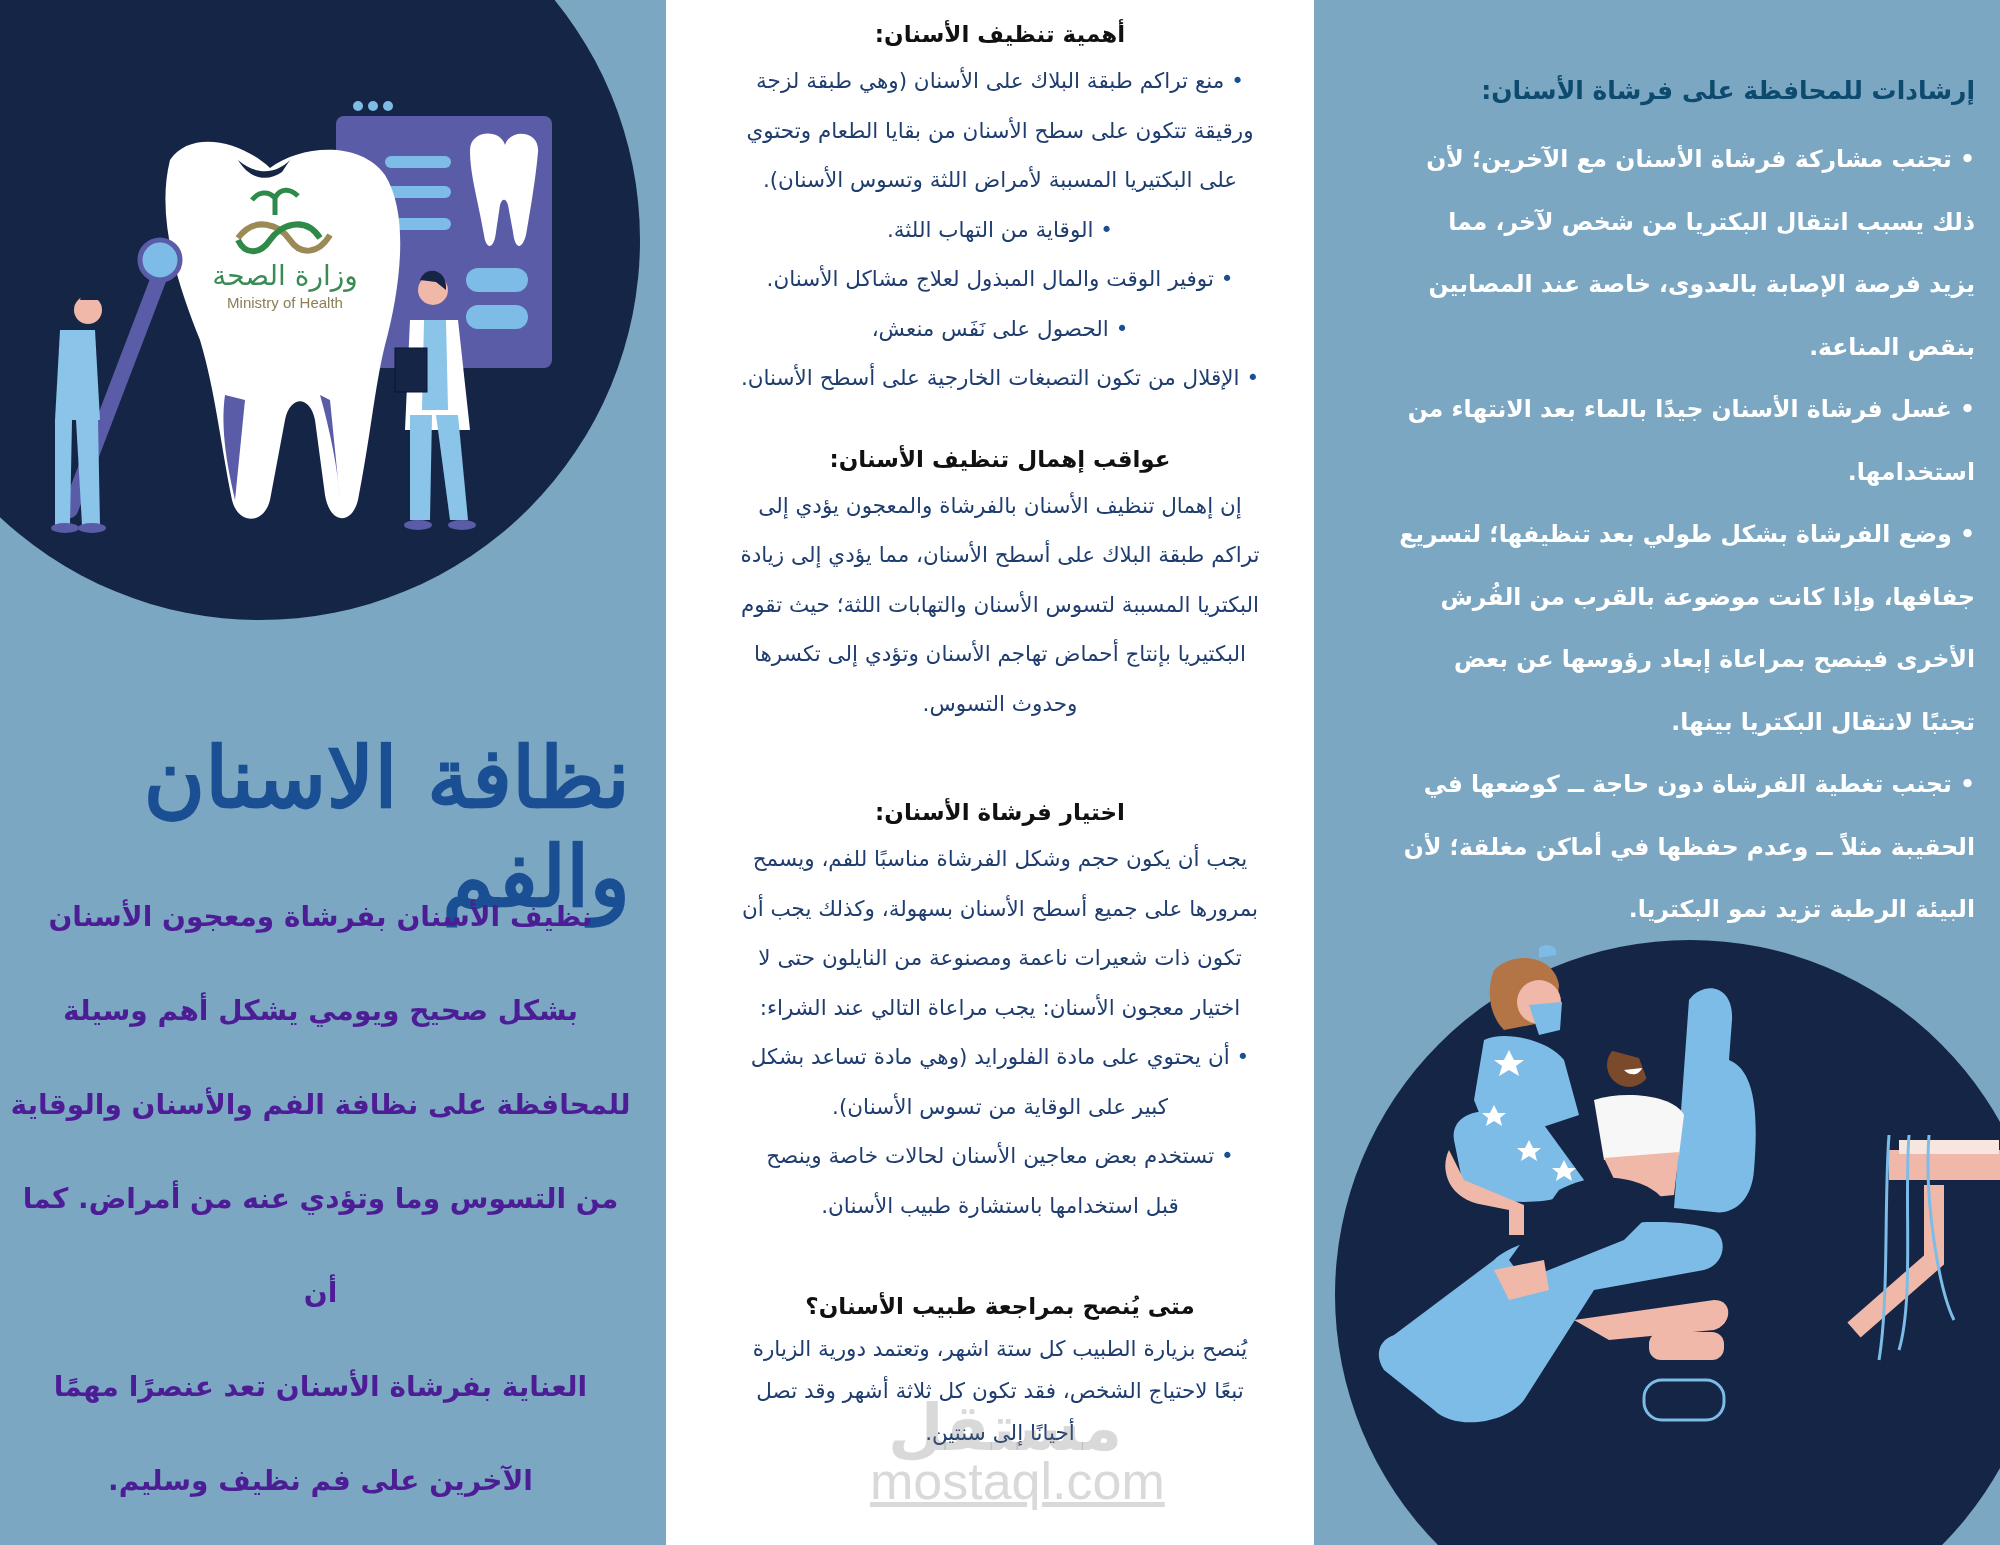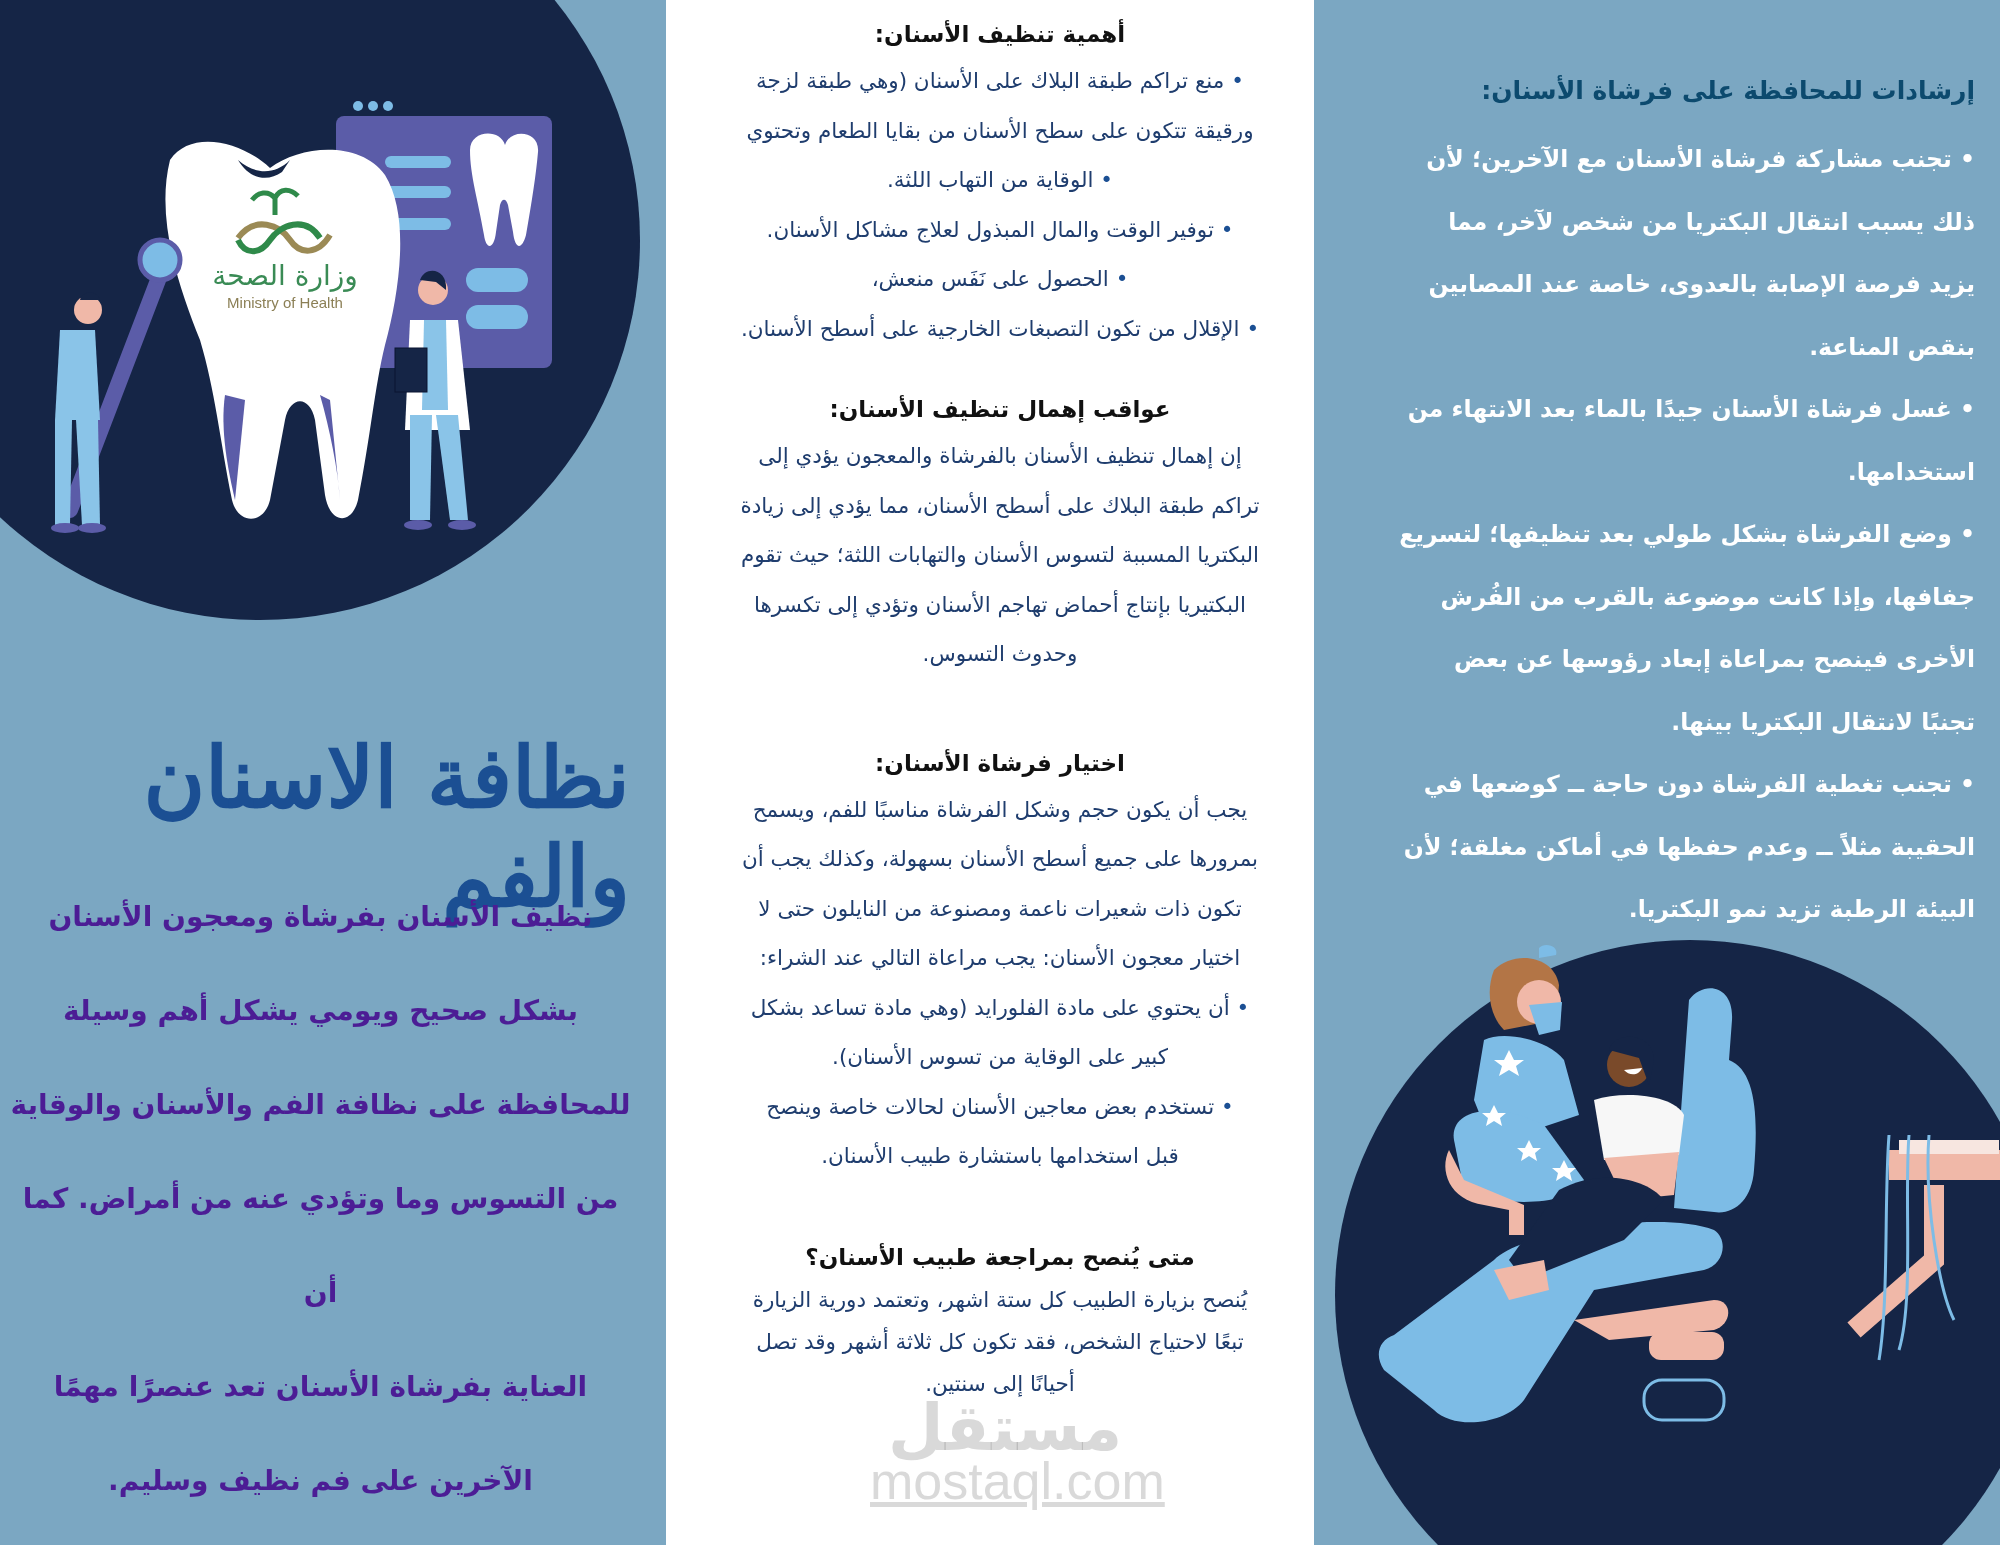--- a/index.html
+++ b/index.html
@@ -149,20 +149,21 @@
 </div>
 
 <div class="panel panel-mid">
   <div class="mid-content">
 
     <section>
       <div class="sec-heading">أهمية تنظيف الأسنان:</div>
       <div class="mid-text">
         <div class="bullet">منع تراكم طبقة البلاك على الأسنان (وهي طبقة لزجة</div>
         <div>ورقيقة تتكون على سطح الأسنان من بقايا الطعام وتحتوي</div>
+        <div>على البكتيريا المسببة لأمراض اللثة وتسوس الأسنان).</div>
         <div class="bullet">الوقاية من التهاب اللثة.</div>
         <div class="bullet">توفير الوقت والمال المبذول لعلاج مشاكل الأسنان.</div>
         <div class="bullet">الحصول على نَفَس منعش،</div>
         <div class="bullet">الإقلال من تكون التصبغات الخارجية على أسطح الأسنان.</div>
       </div>
     </section>
 
     <div class="sec-gap-1"></div>
 
     <section>

